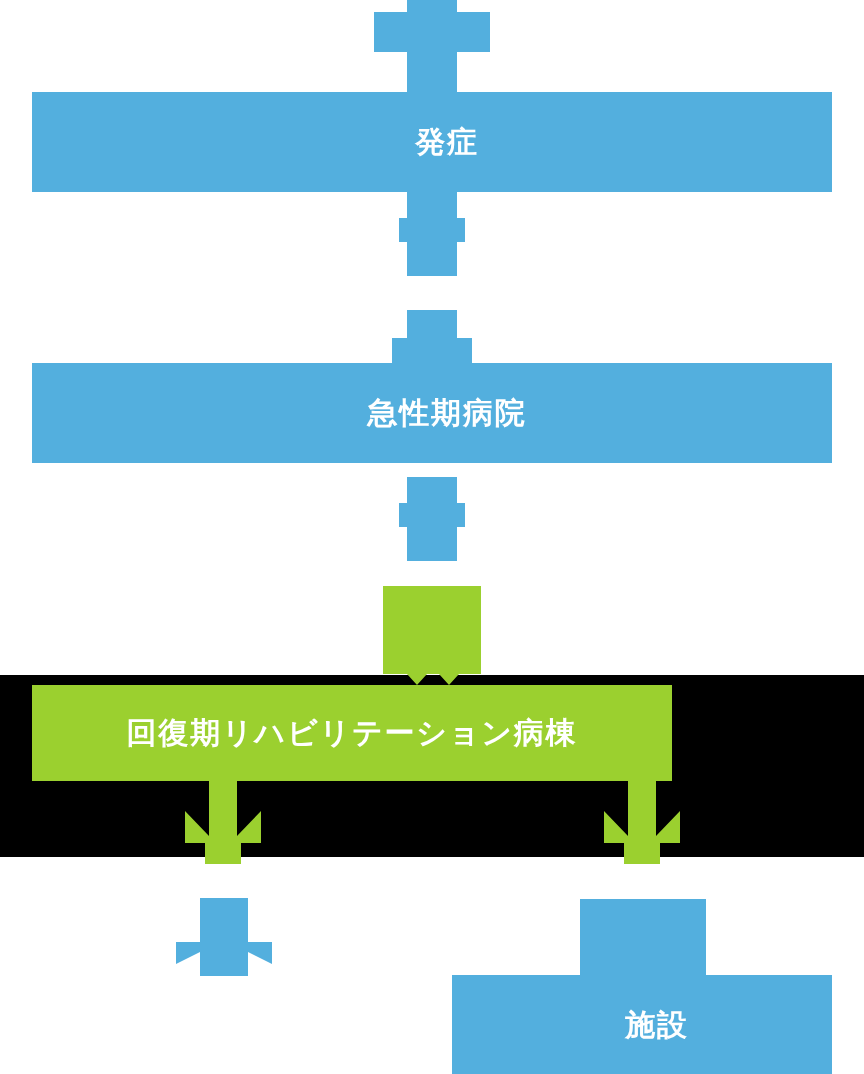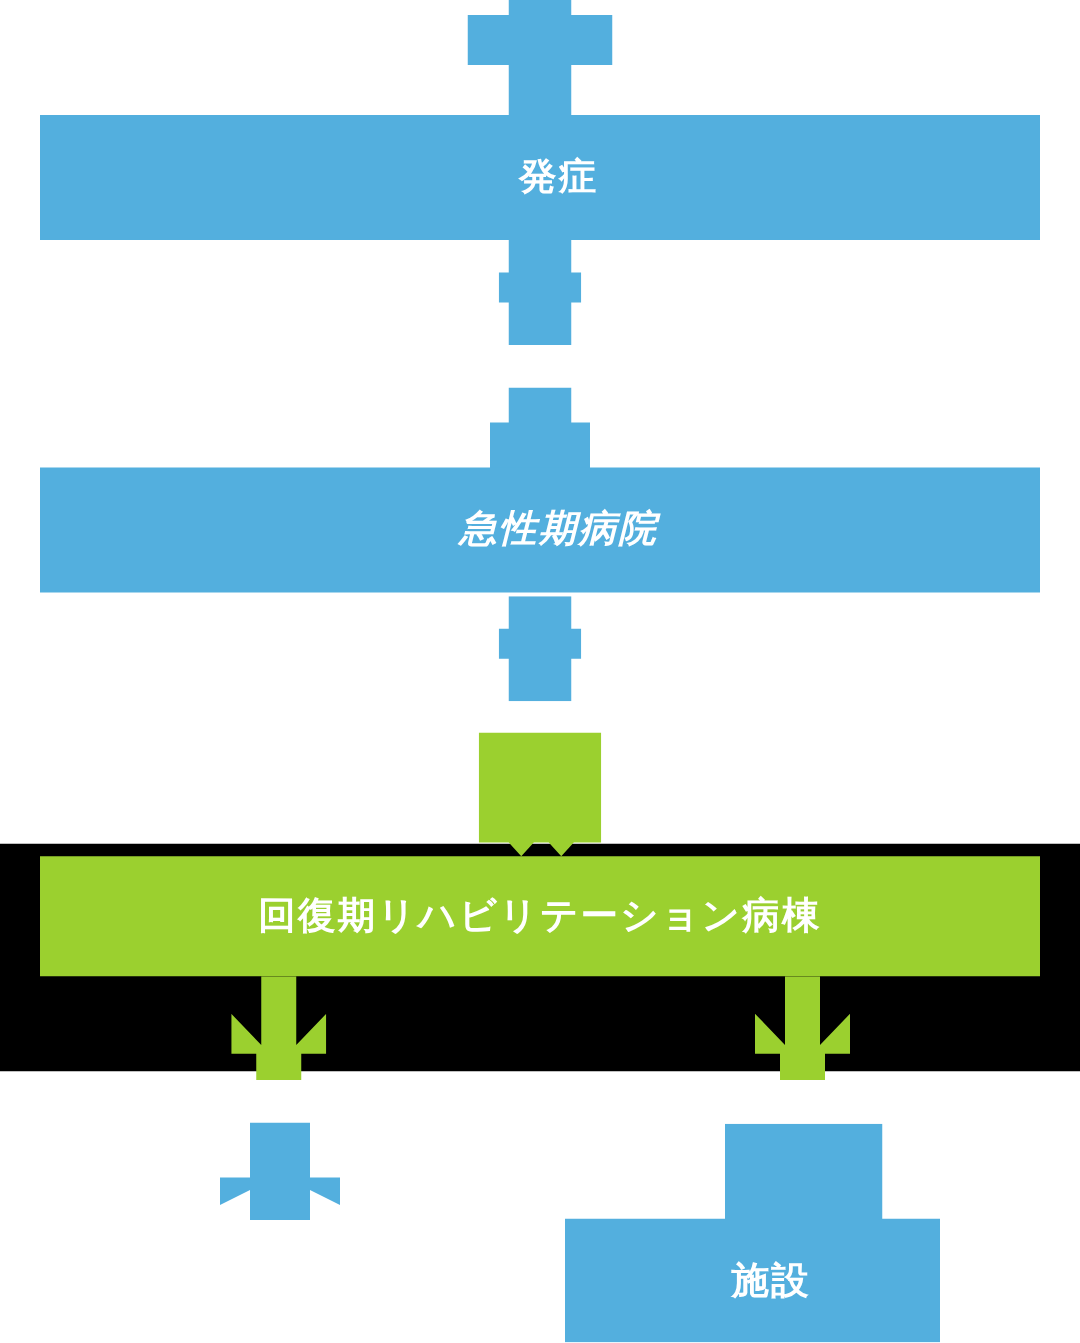--- a/index.html
+++ b/index.html
@@ -70,37 +70,37 @@
       <path d="M 8 0 L 58 0 L 58 26 L 66 26 L 66 50 L 58 50 L 58 84 L 8 84 L 8 50 L 0 50 L 0 26 L 8 26 Z" fill="#53AFDE"></path>
     </svg>
   </div>
 
   <div class="conn" style="left:392px; top:310px;">
     <svg width="80" height="67" viewBox="0 0 80 67">
       <path d="M 15 0 L 65 0 L 65 28 L 80 28 L 80 67 L 0 67 L 0 28 L 15 28 Z" fill="#53AFDE"></path>
     </svg>
   </div>
 
-  <div class="node blue" style="left:32px; top:374px; width:800px; height:100px; font-size:30px;font-style:italic;">
+  <div class="node blue" style="left:32px; top:363px; width:800px; height:100px; font-size:30px;">
     <span>急性期病院</span>
   </div>
 
   <div class="conn" style="left:399px; top:477px;">
     <svg width="66" height="84" viewBox="0 0 66 84">
       <path d="M 8 0 L 58 0 L 58 26 L 66 26 L 66 50 L 58 50 L 58 84 L 8 84 L 8 50 L 0 50 L 0 26 L 8 26 Z" fill="#53AFDE"></path>
     </svg>
   </div>
 
   <div class="conn" style="left:383px; top:586px;">
     <svg width="98" height="99" viewBox="0 0 98 99">
       <path d="M 0 0 L 98 0 L 98 88 L 76 88 L 66 99 L 56 88 L 44 88 L 34 99 L 24 88 L 0 88 Z" fill="#9BD02F"></path>
     </svg>
   </div>
 
-  <div class="node green" style="left:32px; top:685px; width:800px; height:96px; font-size:30px;">
+  <div class="node green" style="left:32px; top:685px; width:640px; height:96px; font-size:30px;">
     <span>回復期リハビリテーション病棟</span>
   </div>
 
   <div class="conn" style="left:185px; top:781px;">
     <svg width="76" height="83" viewBox="0 0 76 83">
       <path d="M 24 0 L 52 0 L 52 55 L 76 30 L 76 62 L 56 62 L 56 83 L 20 83 L 20 62 L 0 62 L 0 30 L 24 55 Z" fill="#9BD02F"></path>
     </svg>
   </div>
 
   <div class="conn" style="left:604px; top:781px;">
@@ -115,17 +115,17 @@
     </svg>
   </div>
 
   <div class="conn" style="left:580px; top:899px;">
     <svg width="126" height="77" viewBox="0 0 126 77">
       <path d="M 0 0 L 126 0 L 126 77 L 0 77 Z" fill="#53AFDE"></path>
     </svg>
   </div>
 
 
-  <div class="node blue" style="left:452px; top:975px; width:300px; height:99px; font-size:30px;">
+  <div class="node blue" style="left:452px; top:975px; width:380px; height:99px; font-size:30px;">
     <span>施設</span>
   </div>
 
 </div>
 
 </body></html>

